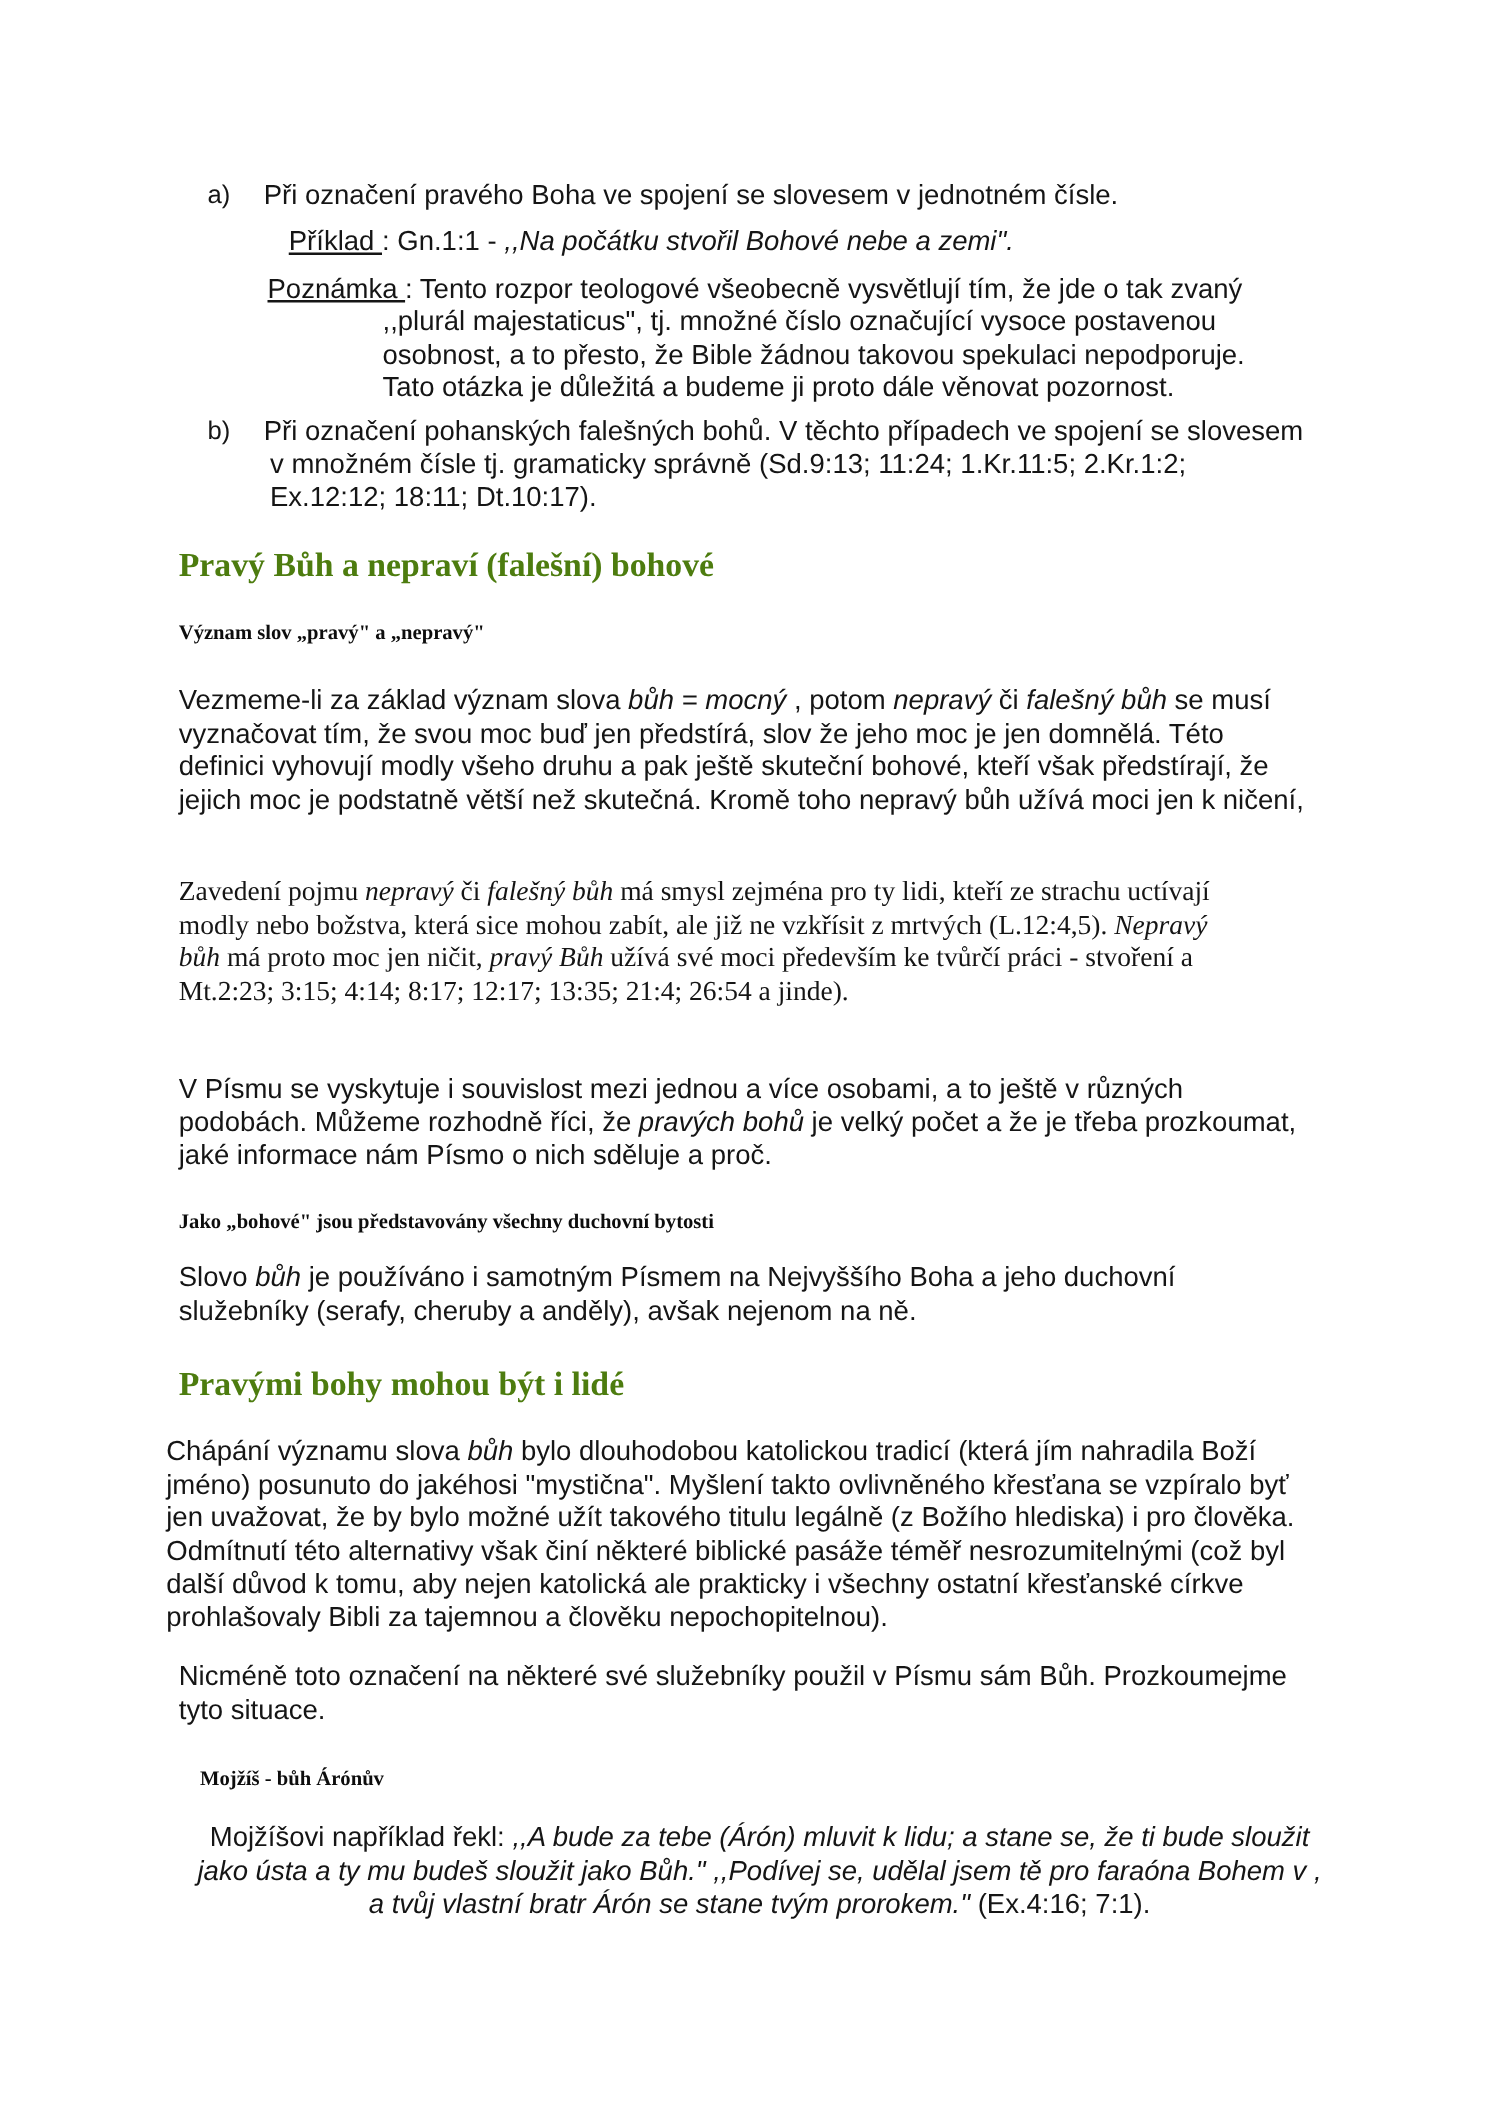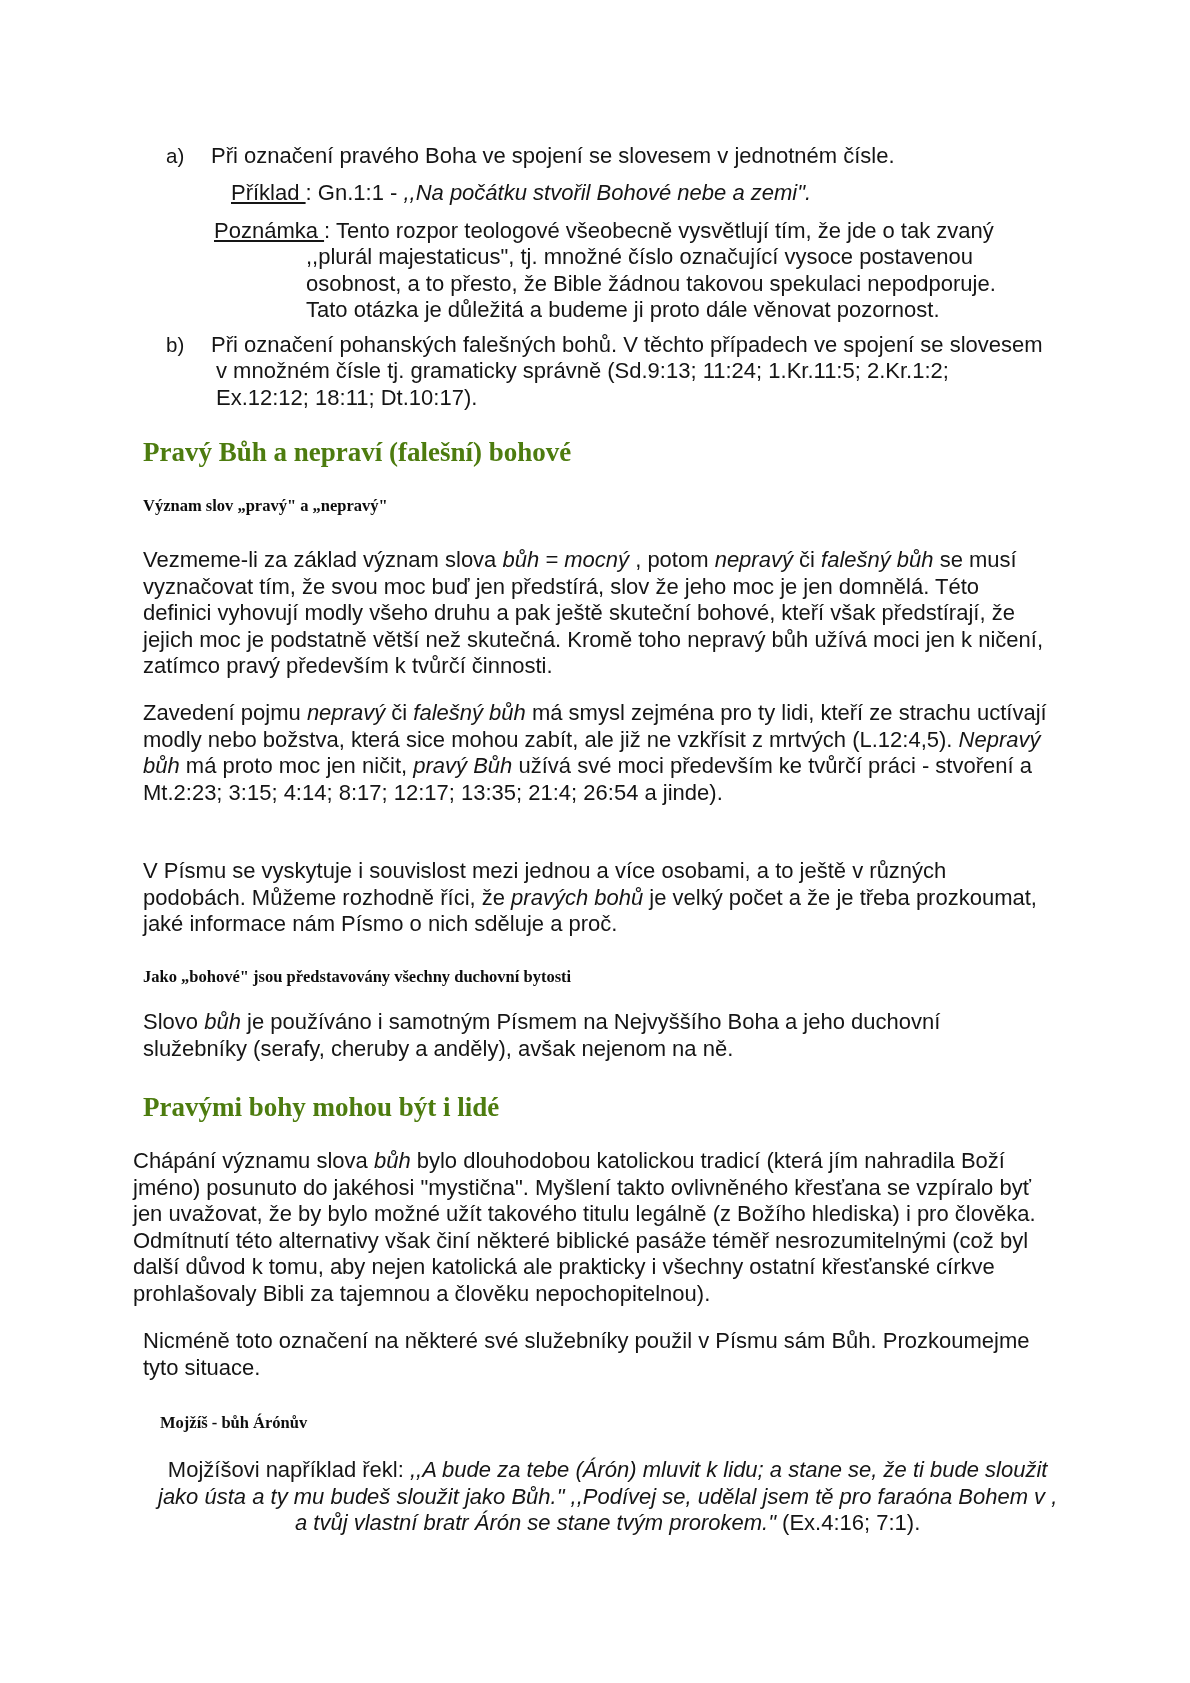--- a/index.html
+++ b/index.html
@@ -42,24 +42,23 @@
   </div>
 
   <div class="h1" style="left:143px; top:436px;">Pravý Bůh a nepraví (falešní) bohové</div>
   <div class="h3" style="left:143px; top:496px;">Význam slov „pravý" a „nepravý"</div>
 
   <div class="blk" style="left:143px; top:547px;">
     <span class="line"><span>Vezmeme-li za základ význam slova </span><span class="i">bůh = mocný</span><span> , potom </span><span class="i">nepravý</span><span> či </span><span class="i">falešný bůh</span><span> se musí</span></span>
     <span class="line">vyznačovat tím, že svou moc buď jen předstírá, slov že jeho moc je jen domnělá. Této</span>
     <span class="line">definici vyhovují modly všeho druhu a pak ještě skuteční bohové, kteří však předstírají, že</span>
     <span class="line">jejich moc je podstatně větší než skutečná. Kromě toho nepravý bůh užívá moci jen k ničení,</span>
-    <span class="line">zatímco pravý především k tvůrčí činnosti.</span>
   </div>
 
-  <div class="blk" style="left:143px; top:700px;">
+  <div class="blk" style="left:143px; top:700px;font-family:Liberation Serif, serif;">
     <span class="line"><span>Zavedení pojmu </span><span class="i">nepravý</span><span> či </span><span class="i">falešný bůh</span><span> má smysl zejména pro ty lidi, kteří ze strachu uctívají</span></span>
     <span class="line"><span>modly nebo božstva, která sice mohou zabít, ale již ne vzkřísit z mrtvých (L.12:4,5). </span><span class="i">Nepravý</span></span>
     <span class="line"><span class="i">bůh</span><span> má proto moc jen ničit, </span><span class="i">pravý Bůh</span><span> užívá své moci především ke tvůrčí práci - stvoření a</span></span>
     <span class="line">Mt.2:23; 3:15; 4:14; 8:17; 12:17; 13:35; 21:4; 26:54 a jinde).</span>
   </div>
 
   <div class="blk" style="left:143px; top:858px;">
     <span class="line">V Písmu se vyskytuje i souvislost mezi jednou a více osobami, a to ještě v různých</span>
     <span class="line"><span>podobách. Můžeme rozhodně říci, že </span><span class="i">pravých bohů</span><span> je velký počet a že je třeba prozkoumat,</span></span>
     <span class="line">jaké informace nám Písmo o nich sděluje a proč.</span>

